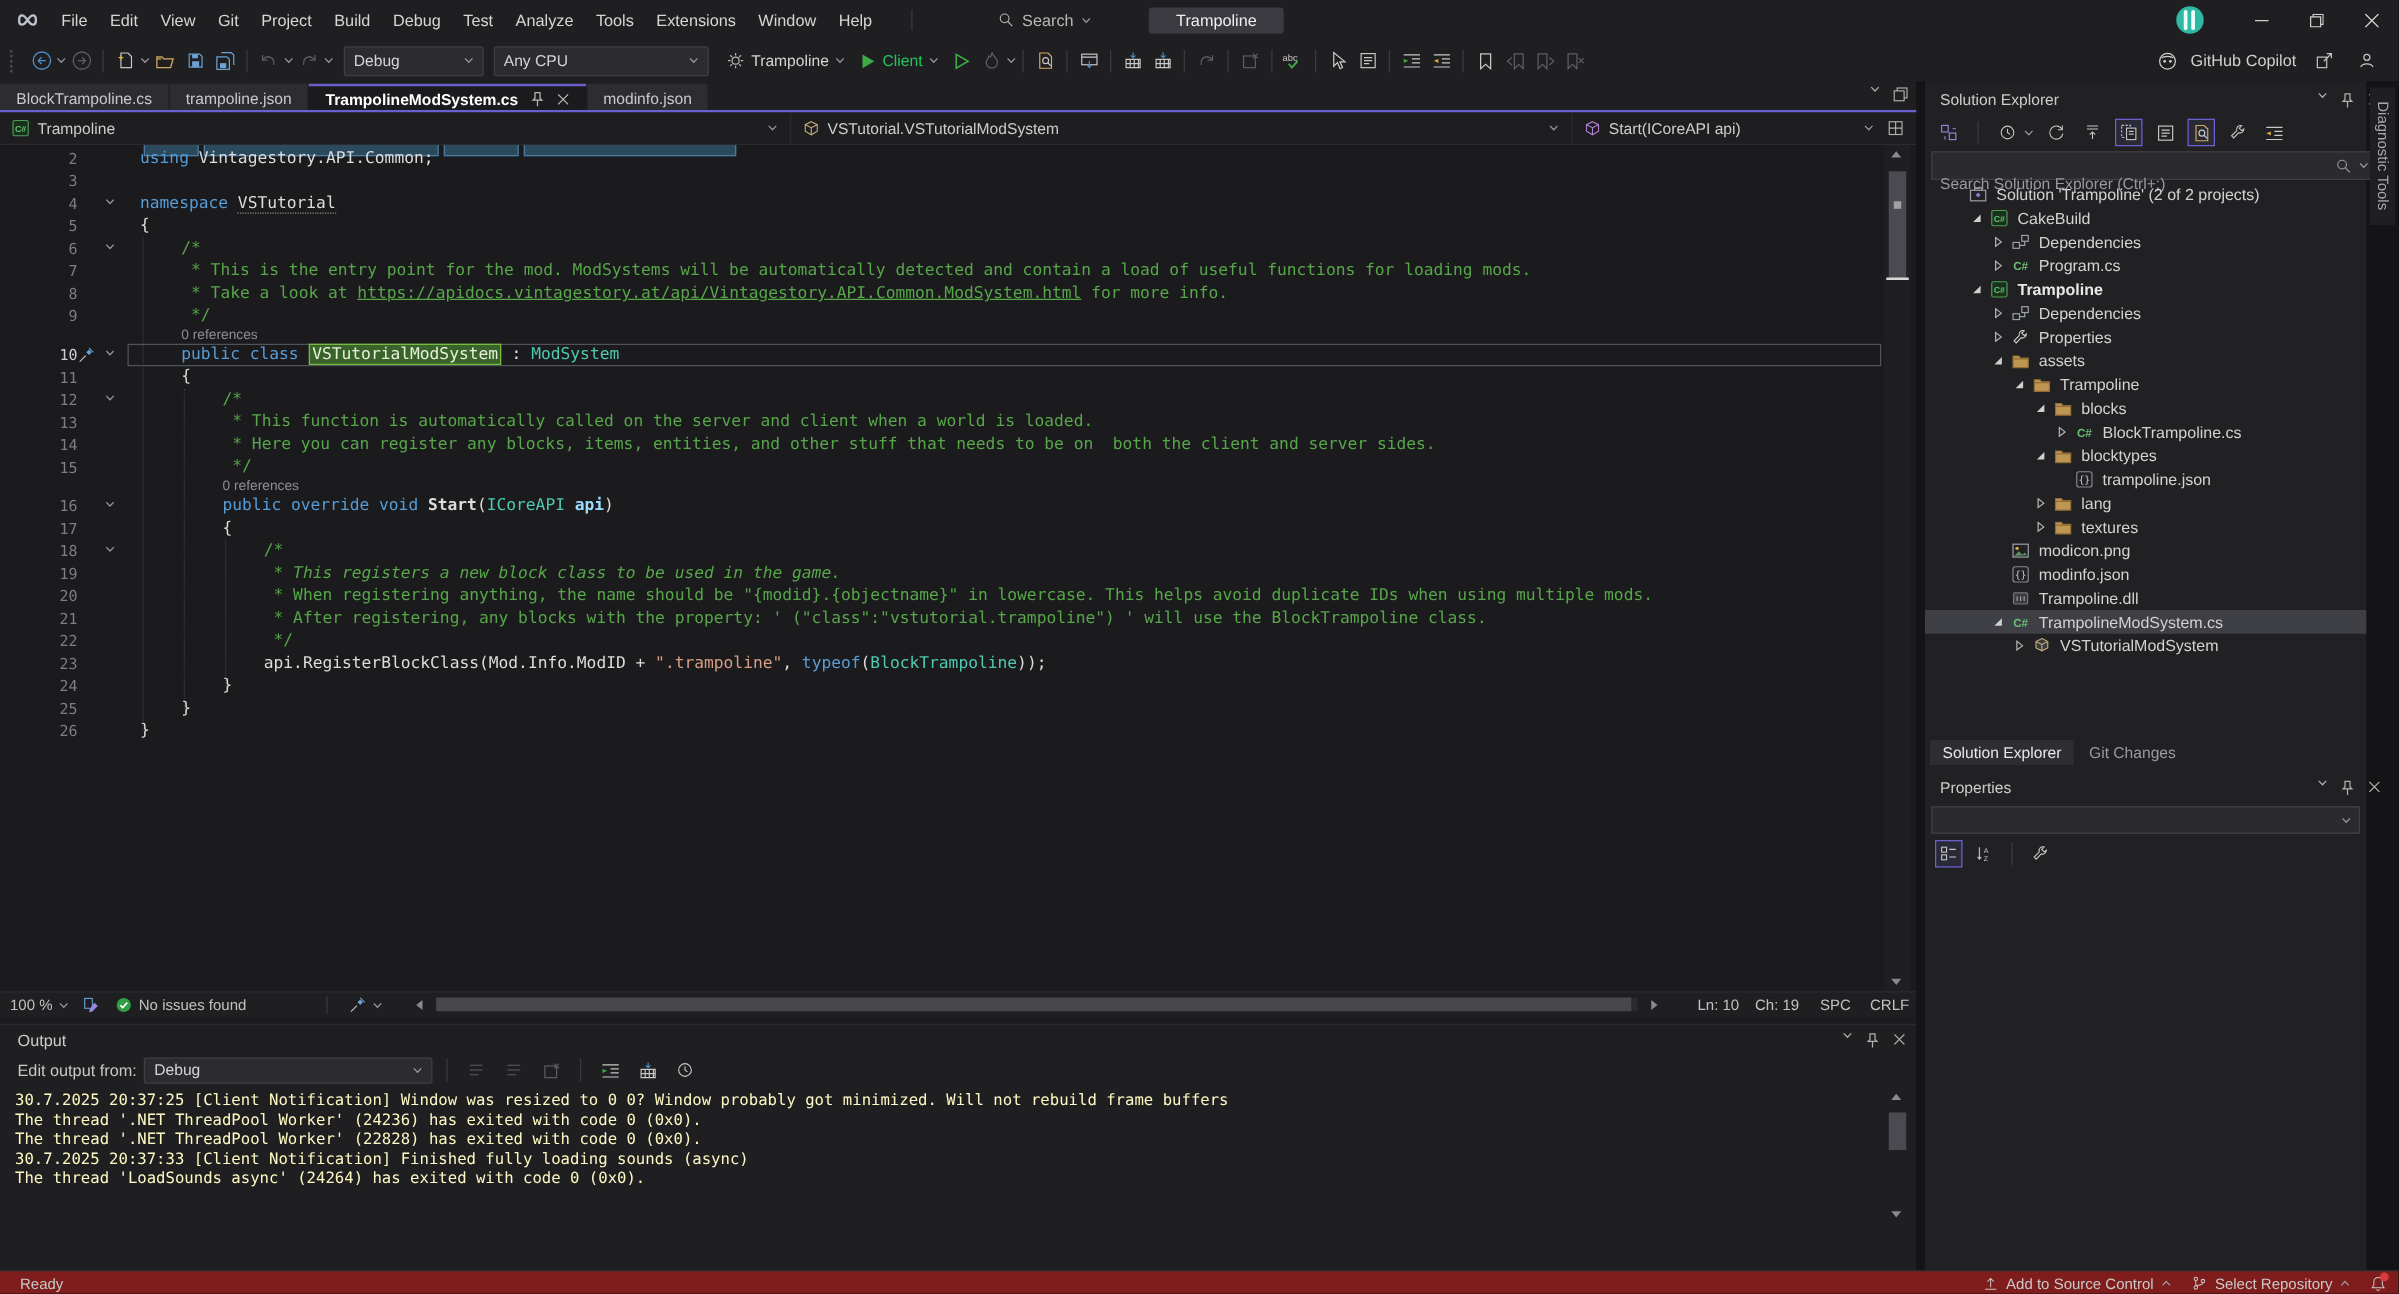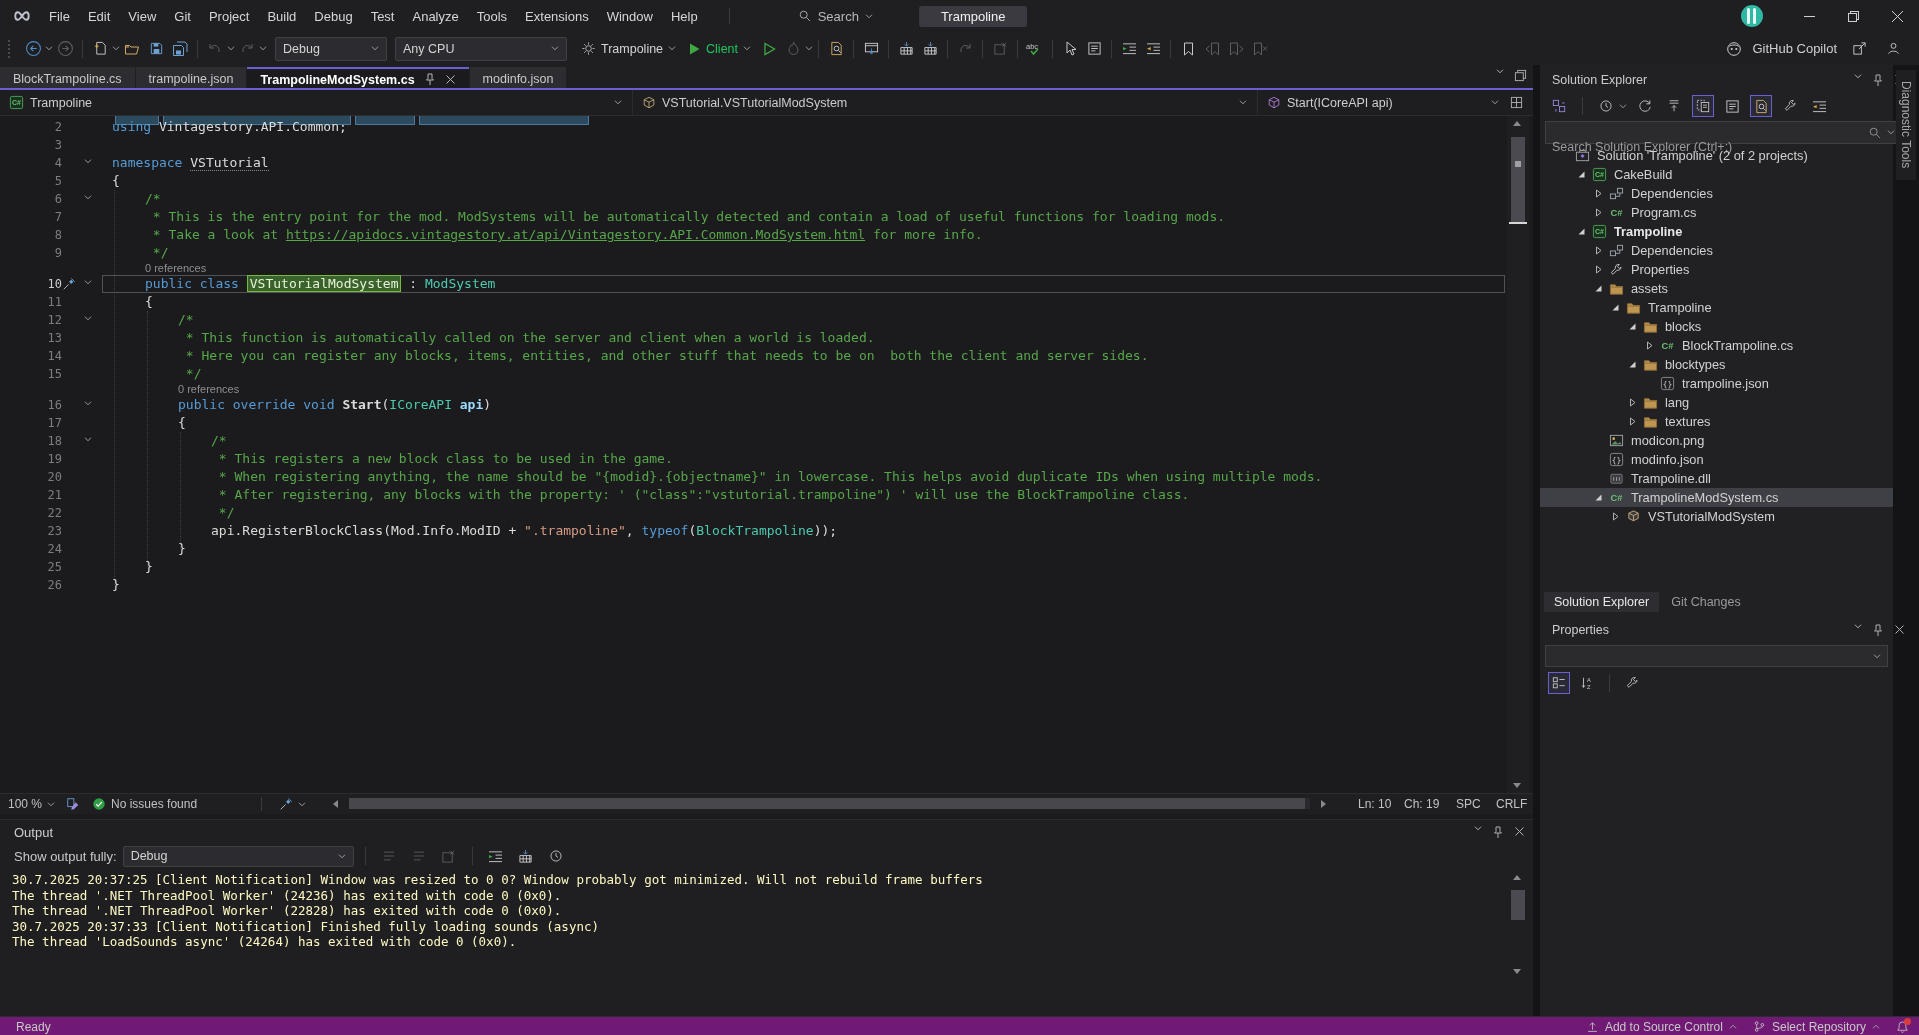--- a/index.html
+++ b/index.html
@@ -85,21 +85,21 @@
   .trow .tlabel{position:absolute;}
   .trow.bold .tlabel{font-weight:bold;color:#e8e8e8;}
   #sebtabs{position:absolute;left:4px;top:527px;display:flex;gap:2px;}
   
   #props-title{position:absolute;left:0;top:552px;width:100%;}
   #propcombo{position:absolute;left:5px;top:580px;width:341px;height:20px;background:#2b2b2e;border:1px solid #3f3f46;display:flex;align-items:center;}
   #proptools{position:absolute;left:8px;top:607px;display:flex;gap:6px;align-items:center;color:#c8c8c8;}
   
   #diagtab{position:absolute;left:1896px;top:70px;width:20px;height:110px;background:#1f1f22;color:#a8a8ac;writing-mode:vertical-rl;display:flex;align-items:center;justify-content:center;font-size:12px;}
   
-  #statusbar{position:absolute;left:0;top:1016px;width:1919px;height:19px;background:#701a75;border-top:1px solid #2c2c30;display:flex;align-items:center;font-size:12px;color:#c8c8c8;}
+  #statusbar{position:absolute;left:0;top:1016px;width:1919px;height:19px;background:#7f1d1d;border-top:1px solid #2c2c30;display:flex;align-items:center;font-size:12px;color:#c8c8c8;}
   #sb-right{margin-left:auto;display:flex;align-items:center;gap:16px;margin-right:10px;}
   .sb-item{display:flex;align-items:center;gap:6px;}
   .belldot{position:relative;display:inline-flex;}
   .belldot i{position:absolute;right:-2px;top:-2px;width:7px;height:7px;border-radius:50%;background:#d83b3b;}
   svg{display:block;}
 </style>
 </head>
 <body>
 
 <div id="app">
@@ -553,21 +553,21 @@
           <div class="crow" style="top: 231px;"><span class="ln">14</span><span class="ct" style="left: 178px;"><span class="c"> * Here you can register any blocks, items, entities, and other stuff that needs to be on  both the client and server sides.</span></span></div>
           <div class="crow" style="top: 249px;"><span class="ln">15</span><span class="ct" style="left: 178px;"><span class="c"> */</span></span></div>
           <div class="lensrow" style="top: 267px; left: 178px;">0 references</div>
           <div class="crow" style="top: 280px;"><span class="ln">16</span><span class="fold" style="top: 5px;"><svg width="8" height="5" viewBox="0 0 8 5">
                 <path d="M1 .7 4 3.8 7 .7" fill="none" stroke="currentColor"></path>
               </svg></span><span class="ct" style="left: 178px;"><span class="k">public override void </span><span class="f">Start</span><span class="p">(</span><span class="t">ICoreAPI</span><span class="m"> api</span><span class="p">)</span></span></div>
           <div class="crow" style="top: 298px;"><span class="ln">17</span><span class="ct" style="left: 178px;"><span class="p">{</span></span></div>
           <div class="crow" style="top: 316px;"><span class="ln">18</span><span class="fold" style="top: 5px;"><svg width="8" height="5" viewBox="0 0 8 5">
                 <path d="M1 .7 4 3.8 7 .7" fill="none" stroke="currentColor"></path>
               </svg></span><span class="ct" style="left: 211px;"><span class="c">/*</span></span></div>
-          <div class="crow" style="top: 334px;"><span class="ln">19</span><span class="ct" style="left: 211px;"><span class="c"> * This registers a new block class to be used in the game.</span></span></div>
+          <div class="crow" style="top: 334px;"><span class="ln">19</span><span class="ct" style="left: 211px; font-style: italic;"><span class="c"> * This registers a new block class to be used in the game.</span></span></div>
           <div class="crow" style="top: 352px;"><span class="ln">20</span><span class="ct" style="left: 211px;"><span class="c"> * When registering anything, the name should be "{modid}.{objectname}" in lowercase. This helps avoid duplicate IDs when using multiple mods.</span></span></div>
           <div class="crow" style="top: 370px;"><span class="ln">21</span><span class="ct" style="left: 211px;"><span class="c"> * After registering, any blocks with the property: ' ("class":"vstutorial.trampoline") ' will use the BlockTrampoline class.</span></span></div>
           <div class="crow" style="top: 388px;"><span class="ln">22</span><span class="ct" style="left: 211px;"><span class="c"> */</span></span></div>
           <div class="crow" style="top: 406px;"><span class="ln">23</span><span class="ct" style="left: 211px;"><span class="p">api.RegisterBlockClass(Mod.Info.ModID + </span><span class="s">".trampoline"</span><span class="p">, </span><span class="k">typeof</span><span class="p">(</span><span class="t">BlockTrampoline</span><span class="p">));</span></span></div>
           <div class="crow" style="top: 424px;"><span class="ln">24</span><span class="ct" style="left: 178px;"><span class="p">}</span></span></div>
           <div class="crow" style="top: 442px;"><span class="ln">25</span><span class="ct" style="left: 145px;"><span class="p">}</span></span></div>
           <div class="crow" style="top: 460px;"><span class="ln">26</span><span class="ct" style="left: 112px;"><span class="p">}</span></span></div>
         </div>
     </div>
 
@@ -655,21 +655,21 @@
               </svg>
             </span>
           <span>
               <svg width="11" height="11" viewBox="0 0 11 11">
                 <path d="m1.5 1.5 8 8m0-8-8 8" stroke="currentColor"></path>
               </svg>
             </span>
         </span>
       </div>
       <div id="outtools">
-        <span style="color:#c8c8c8;">Show output fully:</span>
+        <span style="color:#c8c8c8;">Edit output from:</span>
         <div class="combo" style="width:215px;height:19px;">
           <span>Debug</span>
             <span class="chev">
               <svg width="8" height="5" viewBox="0 0 8 5">
                 <path d="M1 .7 4 3.8 7 .7" fill="none" stroke="currentColor"></path>
               </svg>
             </span>
         </div>
         <span class="tbsep"></span>
         <span class="tbi dis">

